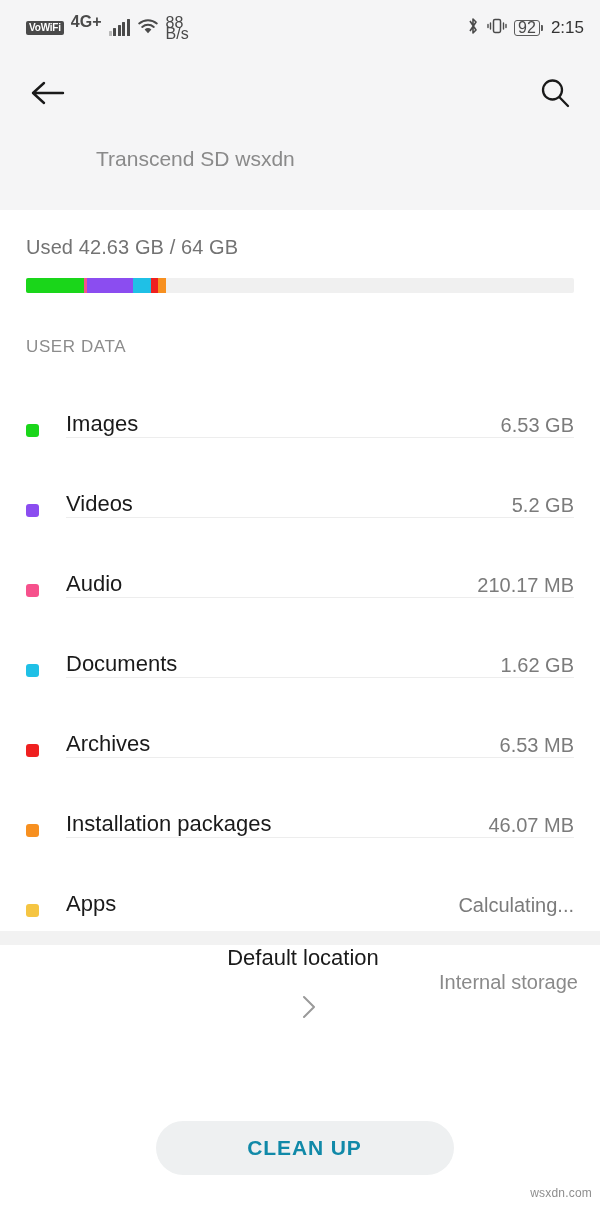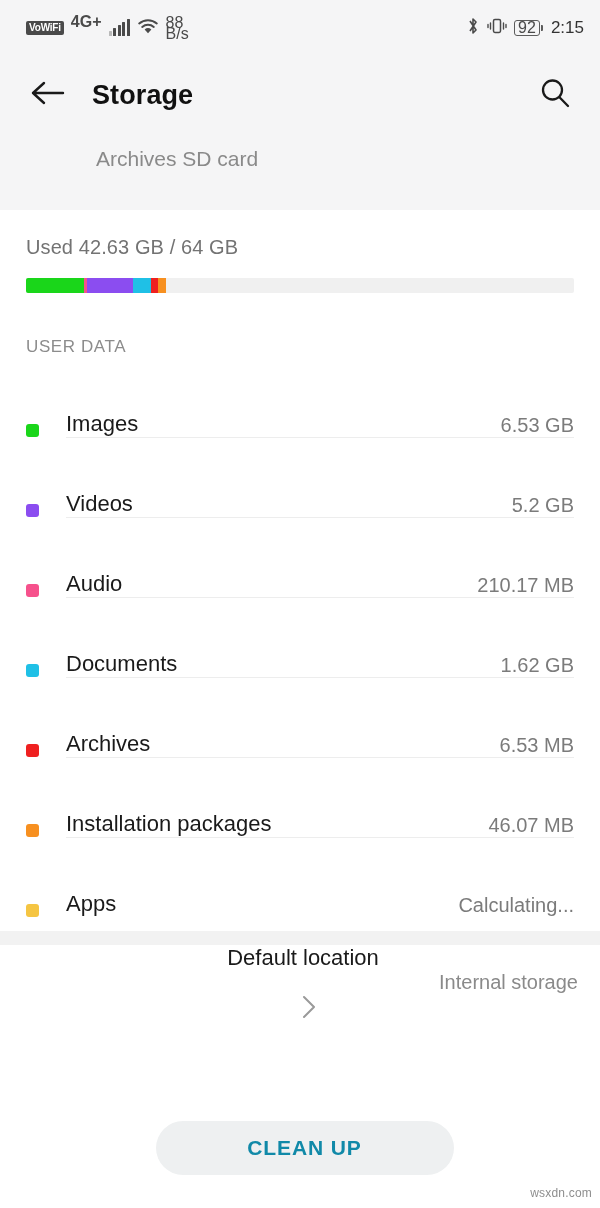--- a/index.html
+++ b/index.html
@@ -345,35 +345,34 @@
 </div>
 
 <div class="app-bar">
   <div class="back-btn">
     <span>
       <svg width="34" height="26" viewBox="0 0 34 26">
         <path d="M2 13 L32 13 M2 13 L13 3 M2 13 L13 23" stroke="#1a1a1a" stroke-width="2.4" fill="none" stroke-linecap="round" stroke-linejoin="round"></path>
       </svg>
     </span>
   </div>
-  <div class="page-title">Storage</div>
   <div class="spacer"></div>
   <div class="search-btn">
     <span>
       <svg width="34" height="34" viewBox="0 0 34 34">
         <circle cx="14.5" cy="14" r="9.5" stroke="#1a1a1a" stroke-width="2.3" fill="none"></circle>
         <path d="M21.5 21.2 L30 30" stroke="#1a1a1a" stroke-width="2.3" stroke-linecap="round"></path>
       </svg>
     </span>
   </div>
 </div>
 
 <div class="tabs">
   <div class="tab inactive">
-    <span>Archives SD card</span>
+    <span>Transcend SD wsxdn</span>
   </div>
 </div>
 
 <div class="content">
 
   <div class="usage-block">
     <div class="usage-text">Used 42.63 GB / 64 GB</div>
     <div class="usage-track" style="background: rgb(240, 240, 240);">
         <div class="usage-seg" style="background: rgb(26, 214, 26); width: 10.6%;"></div>
         <div class="usage-seg" style="background: rgb(246, 81, 140); width: 0.6%;"></div>

